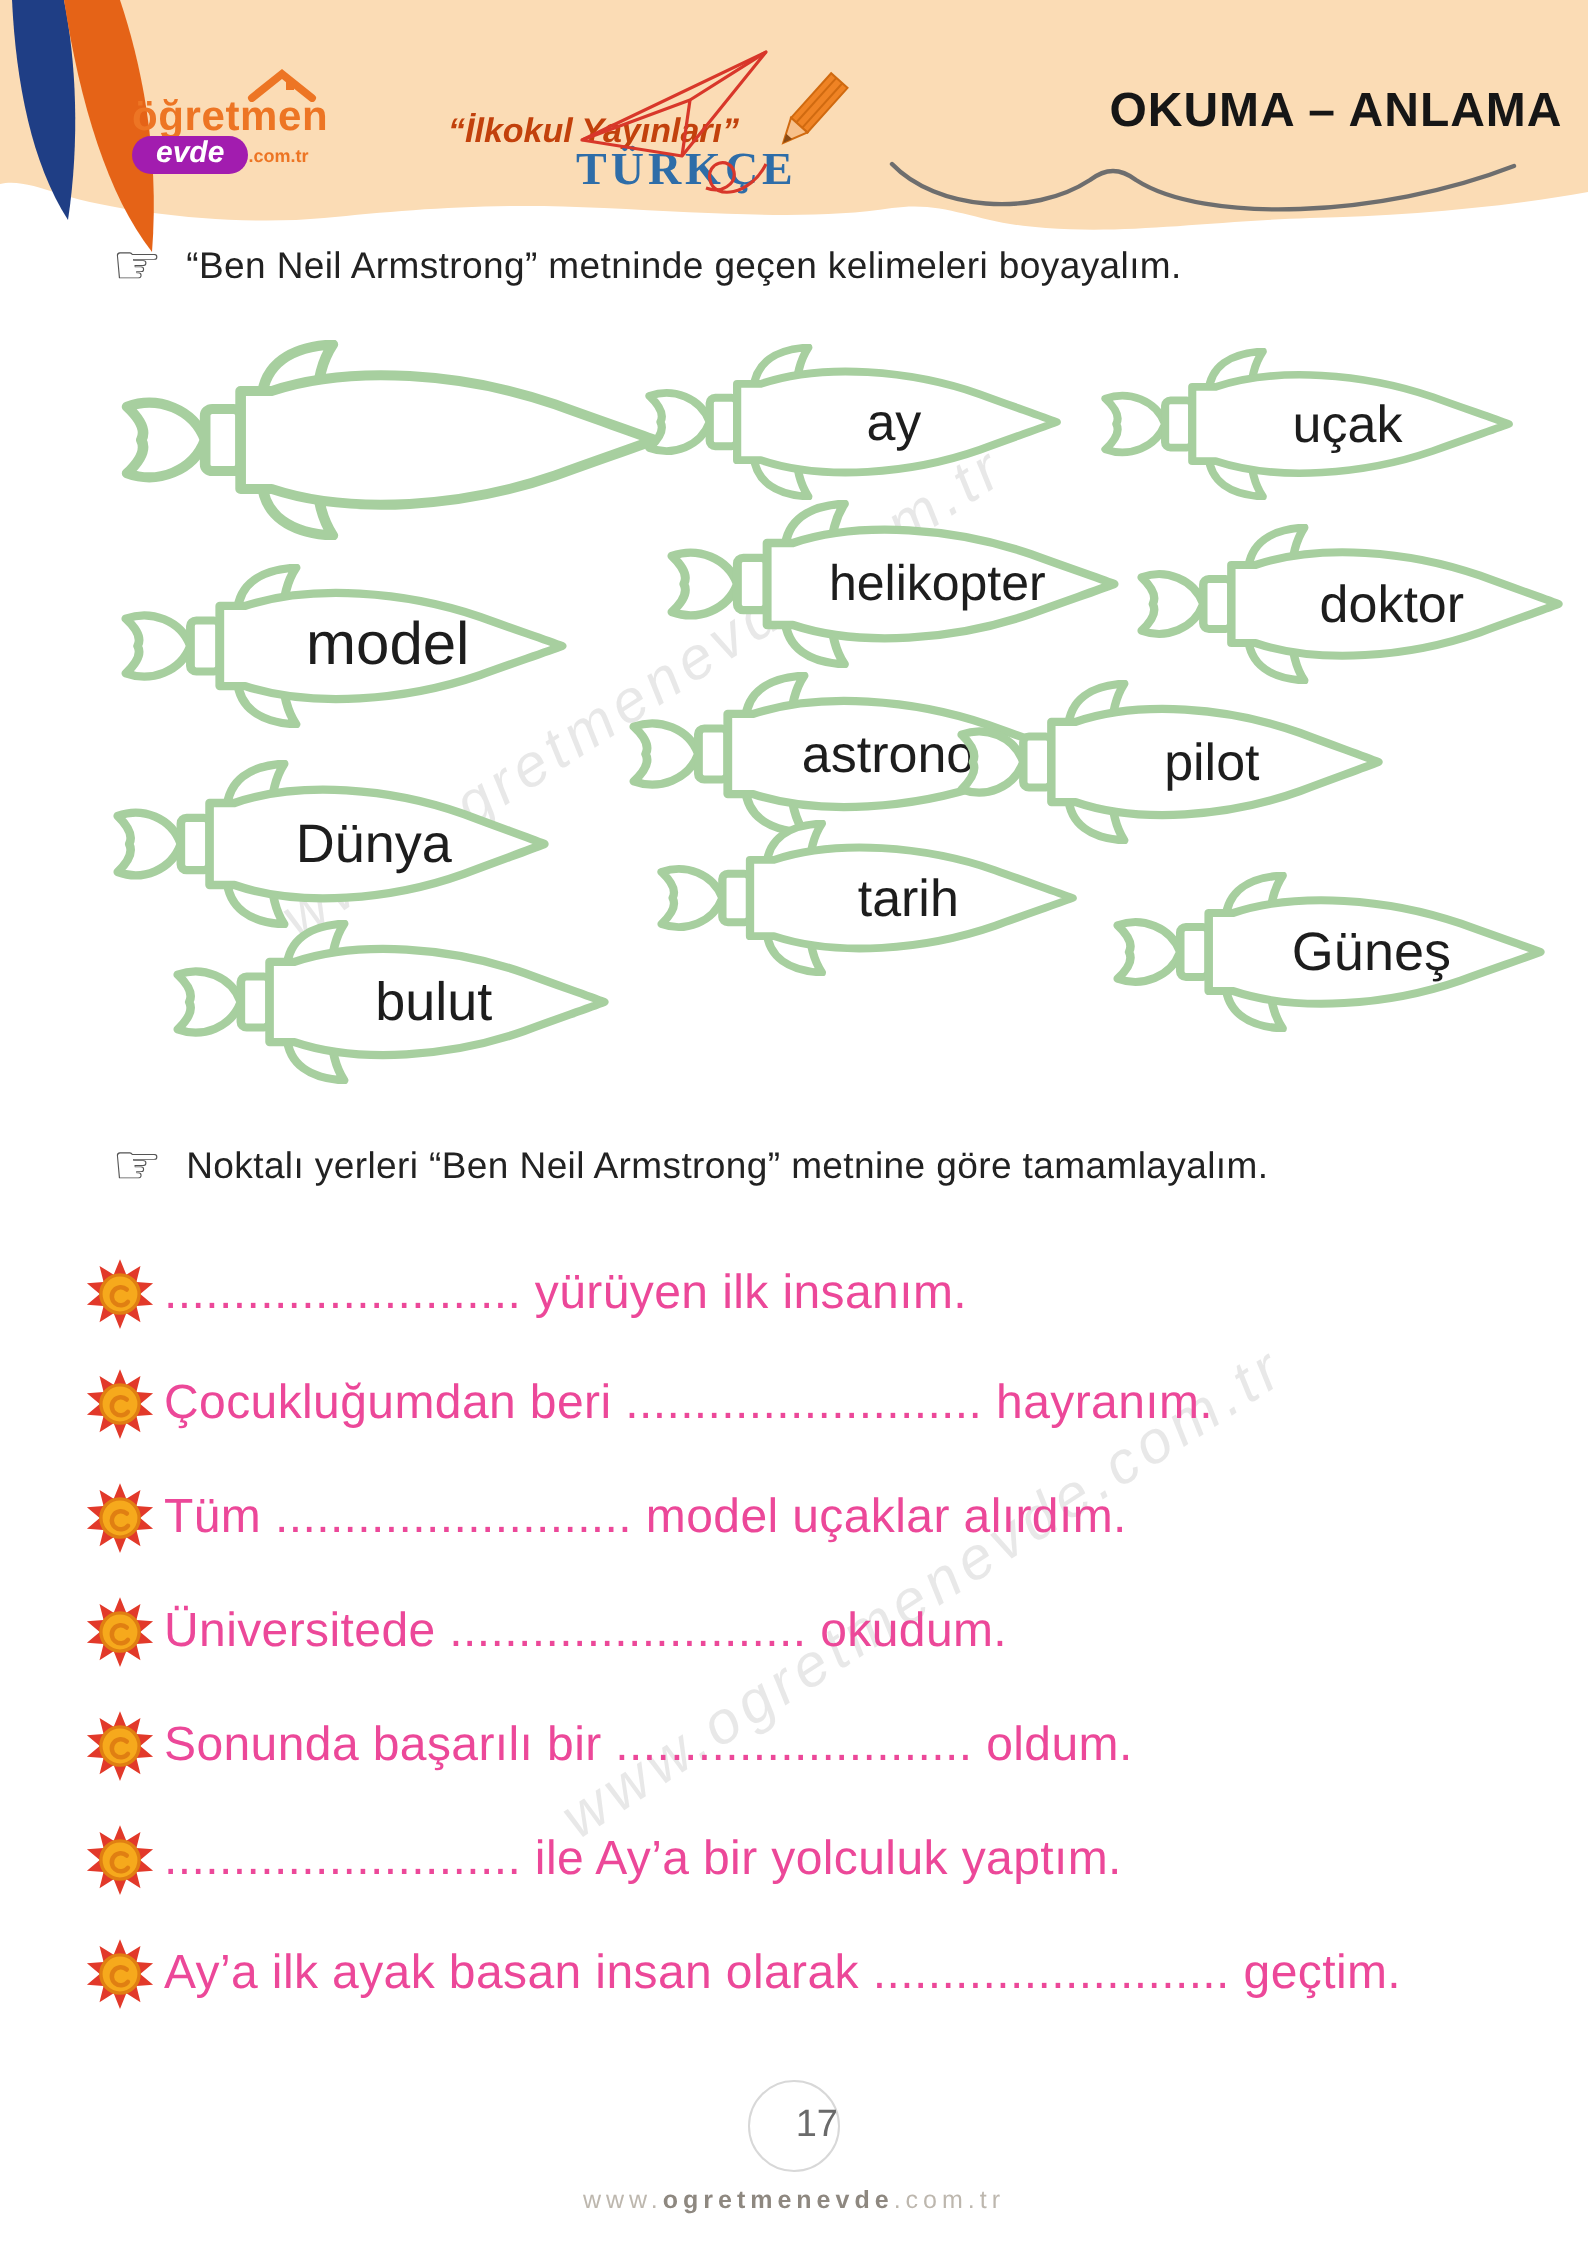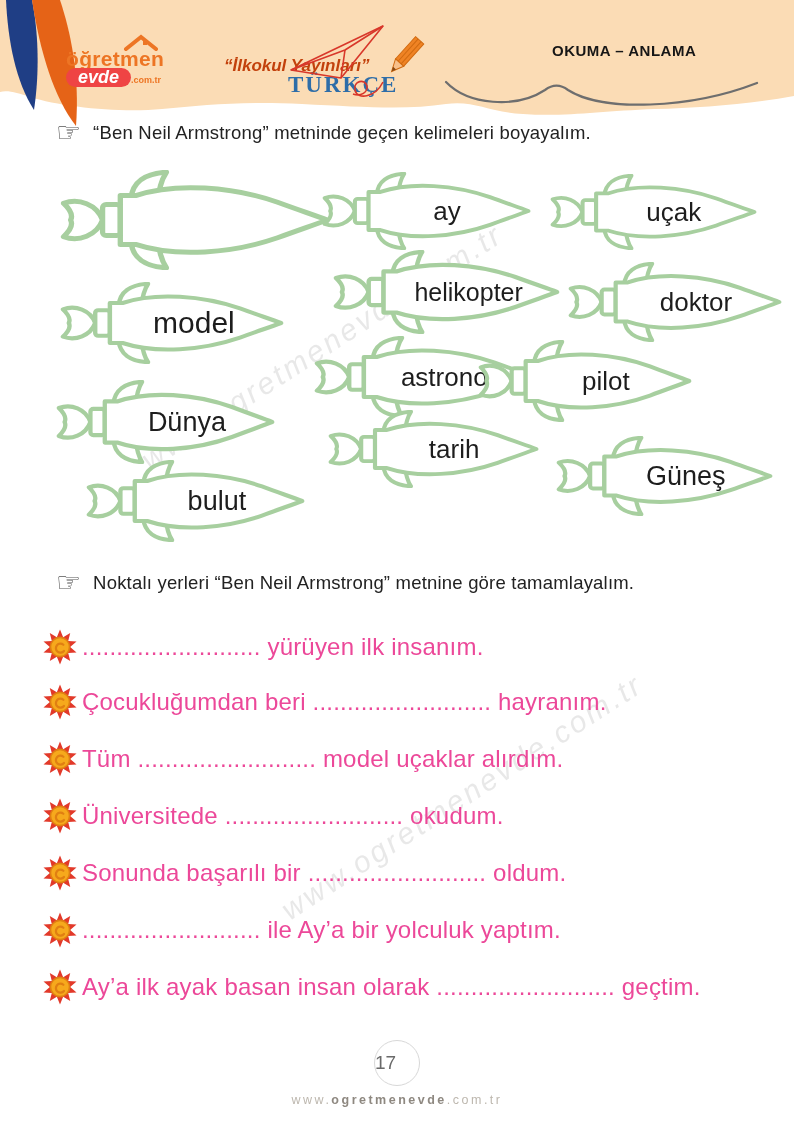--- a/index.html
+++ b/index.html
@@ -7,31 +7,31 @@
         font-family:"Liberation Sans","DejaVu Sans",sans-serif;}
 
   
   header{position:absolute;left:0;top:0;width:794px;height:135px;}
   .band,.squiggle{position:absolute;left:0;top:0;width:794px;height:125px;}
   .petals{position:absolute;left:0;top:0;}
   .logo{position:absolute;left:66px;top:34px;width:150px;text-align:left;}
   .roof{display:block;margin:0 auto -2px auto;}
   .brand1{font-size:21px;font-weight:bold;color:#ed7524;letter-spacing:.3px;line-height:20px;}
   .brand2-row{margin-top:-1px;}
-  .brand2{display:inline-block;background:#ef4444;color:#fff;font-weight:bold;font-style:italic;
-          font-size:18px;border-radius:12px;padding:1px 12px 2px 12px;line-height:16px;}
+  .brand2{display:inline-block;background:#a21caf;color:#fff;font-weight:bold;font-style:italic;
+          font-size:15px;border-radius:12px;padding:1px 12px 2px 12px;line-height:16px;}
   .brandsuffix{font-size:9px;color:#ed7524;font-weight:bold;}
   .tagline{position:absolute;left:224px;top:56px;font-size:17px;font-weight:bold;font-style:italic;
            color:#c2410c;white-space:nowrap;}
   .subject{position:absolute;left:288px;top:72px;font-family:"Liberation Serif","DejaVu Serif",serif;
            font-size:23px;font-weight:bold;color:#2e6da8;letter-spacing:2px;}
   .plane{position:absolute;left:283px;top:20px;}
   .pencil{position:absolute;left:388px;top:34px;}
-  .page-title{position:absolute;left:552px;top:42px;width:232px;margin:0;
-              font-size:15px;font-weight:800;color:#161616;letter-spacing:.5px;white-space:nowrap;}
+  .page-title{position:absolute;left:552px;top:42px;width:232px;margin:0;text-align:center;
+              font-size:24px;font-weight:800;color:#161616;letter-spacing:.5px;white-space:nowrap;}
 
   
   .instruction{position:absolute;left:56px;display:flex;align-items:center;gap:12px;color:#222;}
   .hand{font-size:28px;color:#555;line-height:20px;}
   .instr-text{font-size:18.5px;letter-spacing:.2px;}
 
   
   .rocket{position:absolute;}
   .rship{position:absolute;left:0;top:0;width:100%;height:100%;}
   .rword{position:absolute;left:24%;right:5%;top:0;bottom:0;display:flex;align-items:center;
@@ -43,21 +43,21 @@
   .sentence-text{font-size:24px;color:#ec4899;white-space:nowrap;letter-spacing:.2px;}
 
   
   .watermark{position:absolute;font-size:30px;font-style:italic;letter-spacing:3px;
              color:rgba(110,110,110,.16);white-space:nowrap;pointer-events:none;}
   .wm1{left:110px;top:330px;transform:rotate(-33deg);}
   .wm2{left:250px;top:780px;transform:rotate(-33deg);}
 
   
   .page-circle{position:absolute;left:374px;top:1040px;width:44px;height:44px;border:1.5px solid #d8d8d8;
-               border-radius:50%;display:flex;align-items:center;justify-content:flex-start;
+               border-radius:50%;display:flex;align-items:center;justify-content:flex-end;
                font-size:19px;color:#6a6a6a;}
   .site-url{position:absolute;left:0;top:1093px;width:794px;text-align:center;font-size:12.5px;
             letter-spacing:2.5px;color:#bdb7ae;}
   .site-url .mid{color:#8e8880;font-weight:bold;}
 </style>
 </head>
 <body>
 
 <svg width="0" height="0" style="position:absolute" aria-hidden="true">
   <defs>

